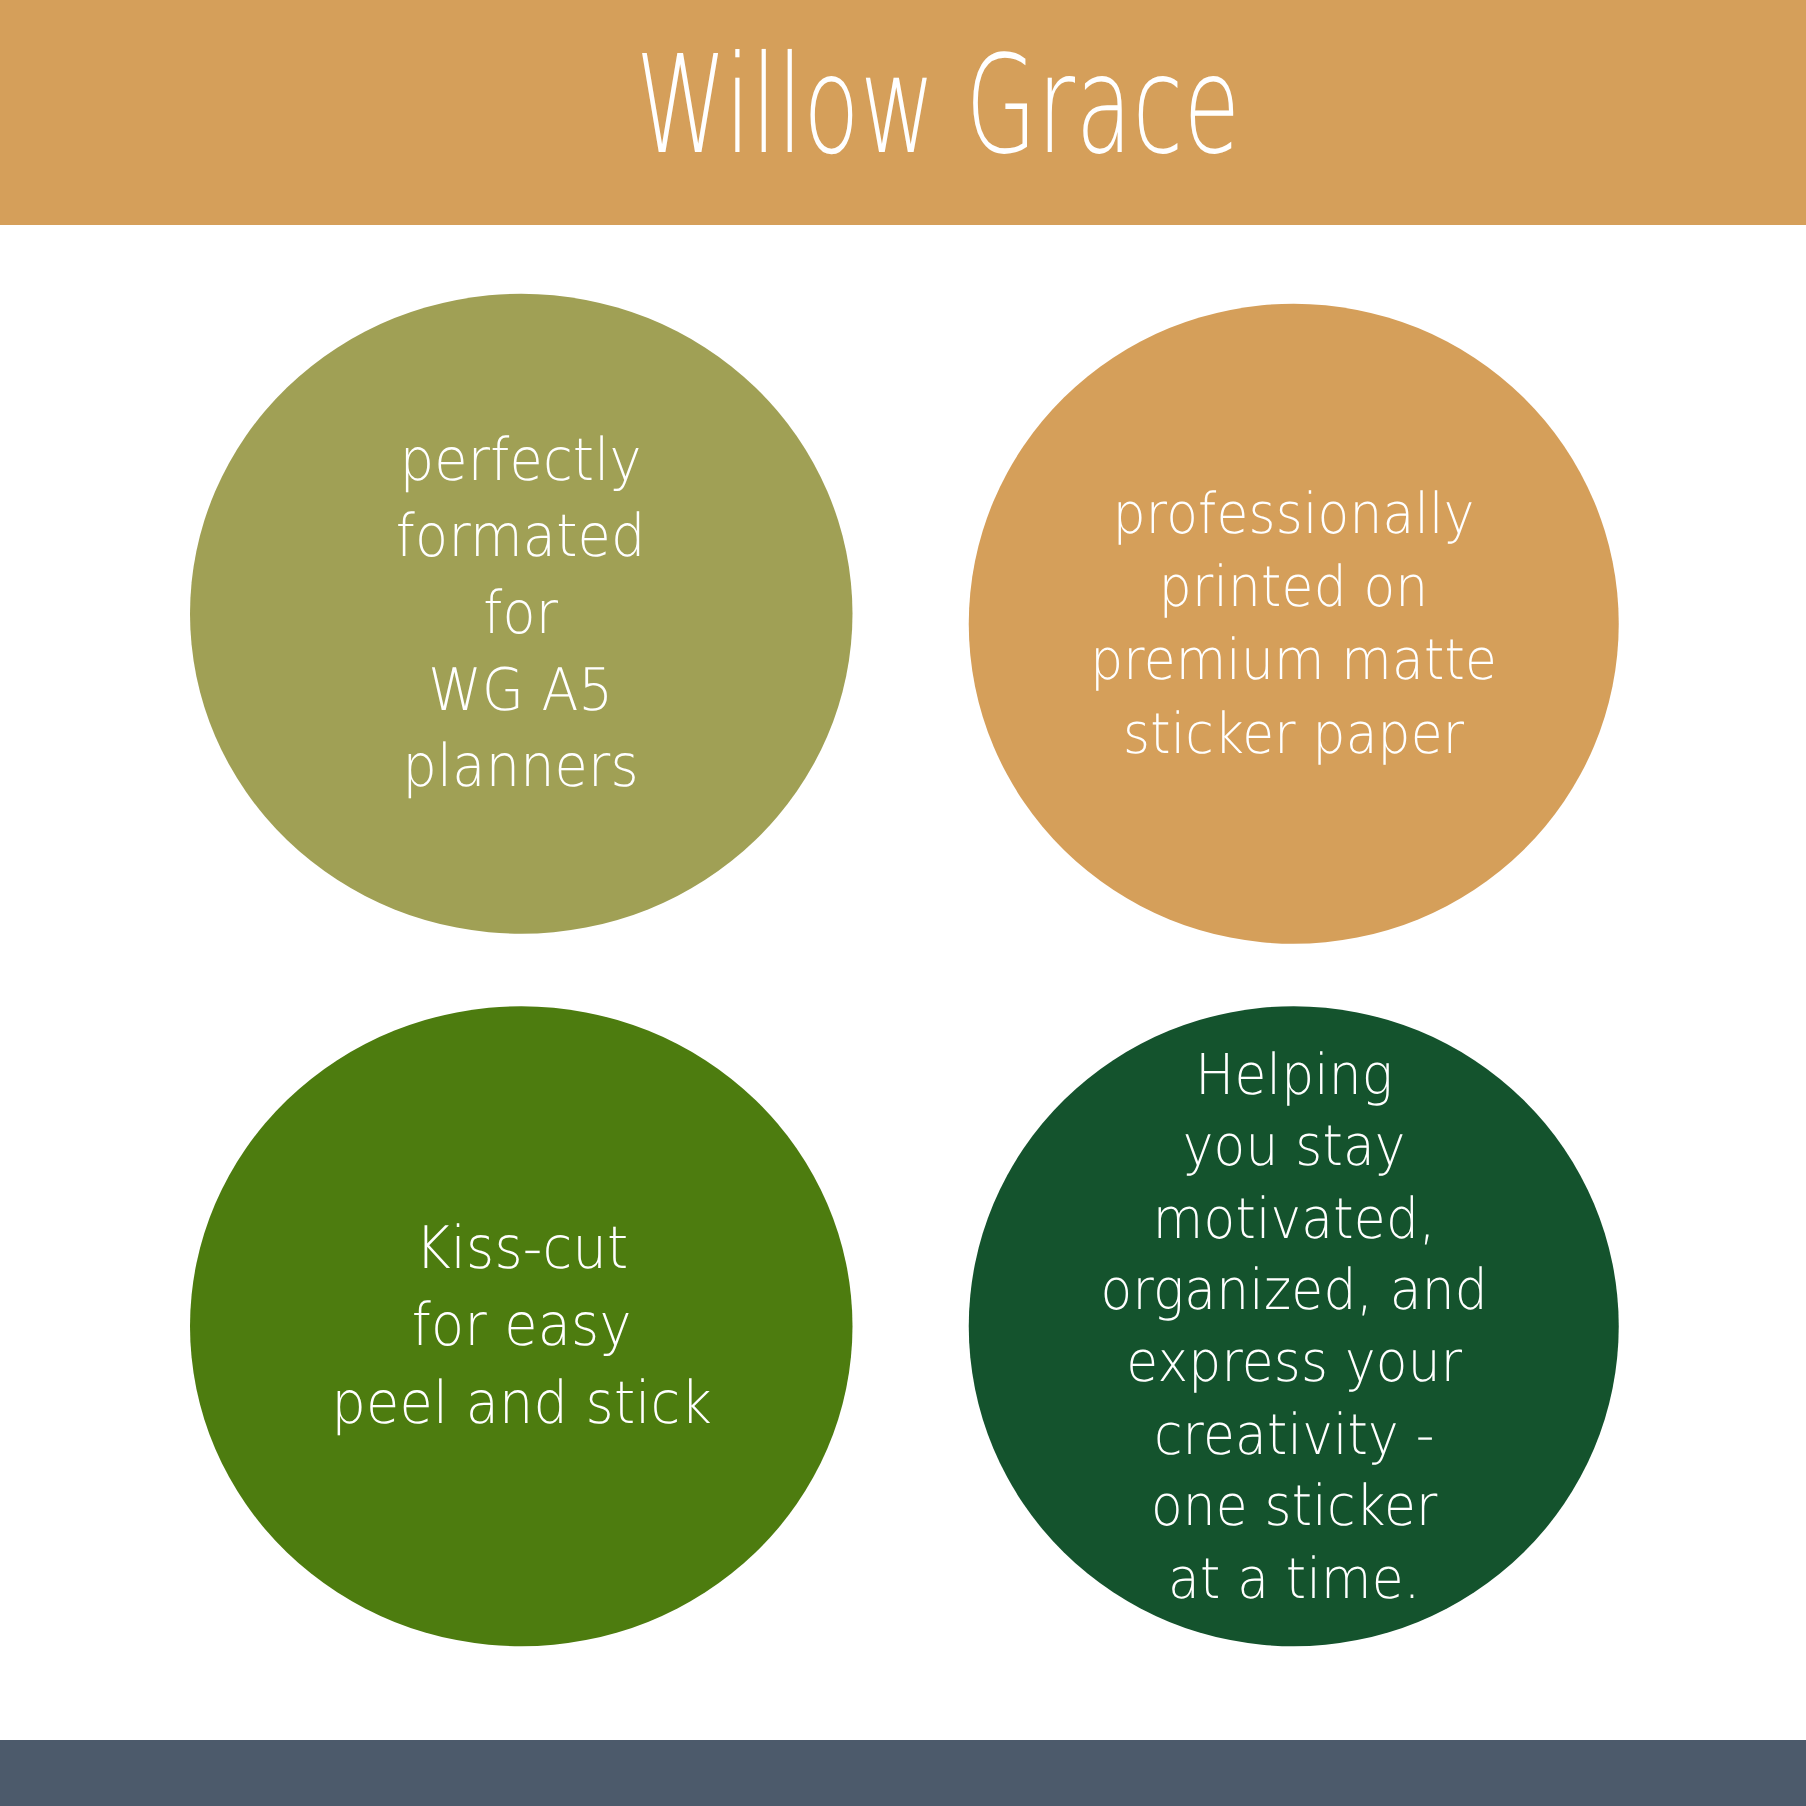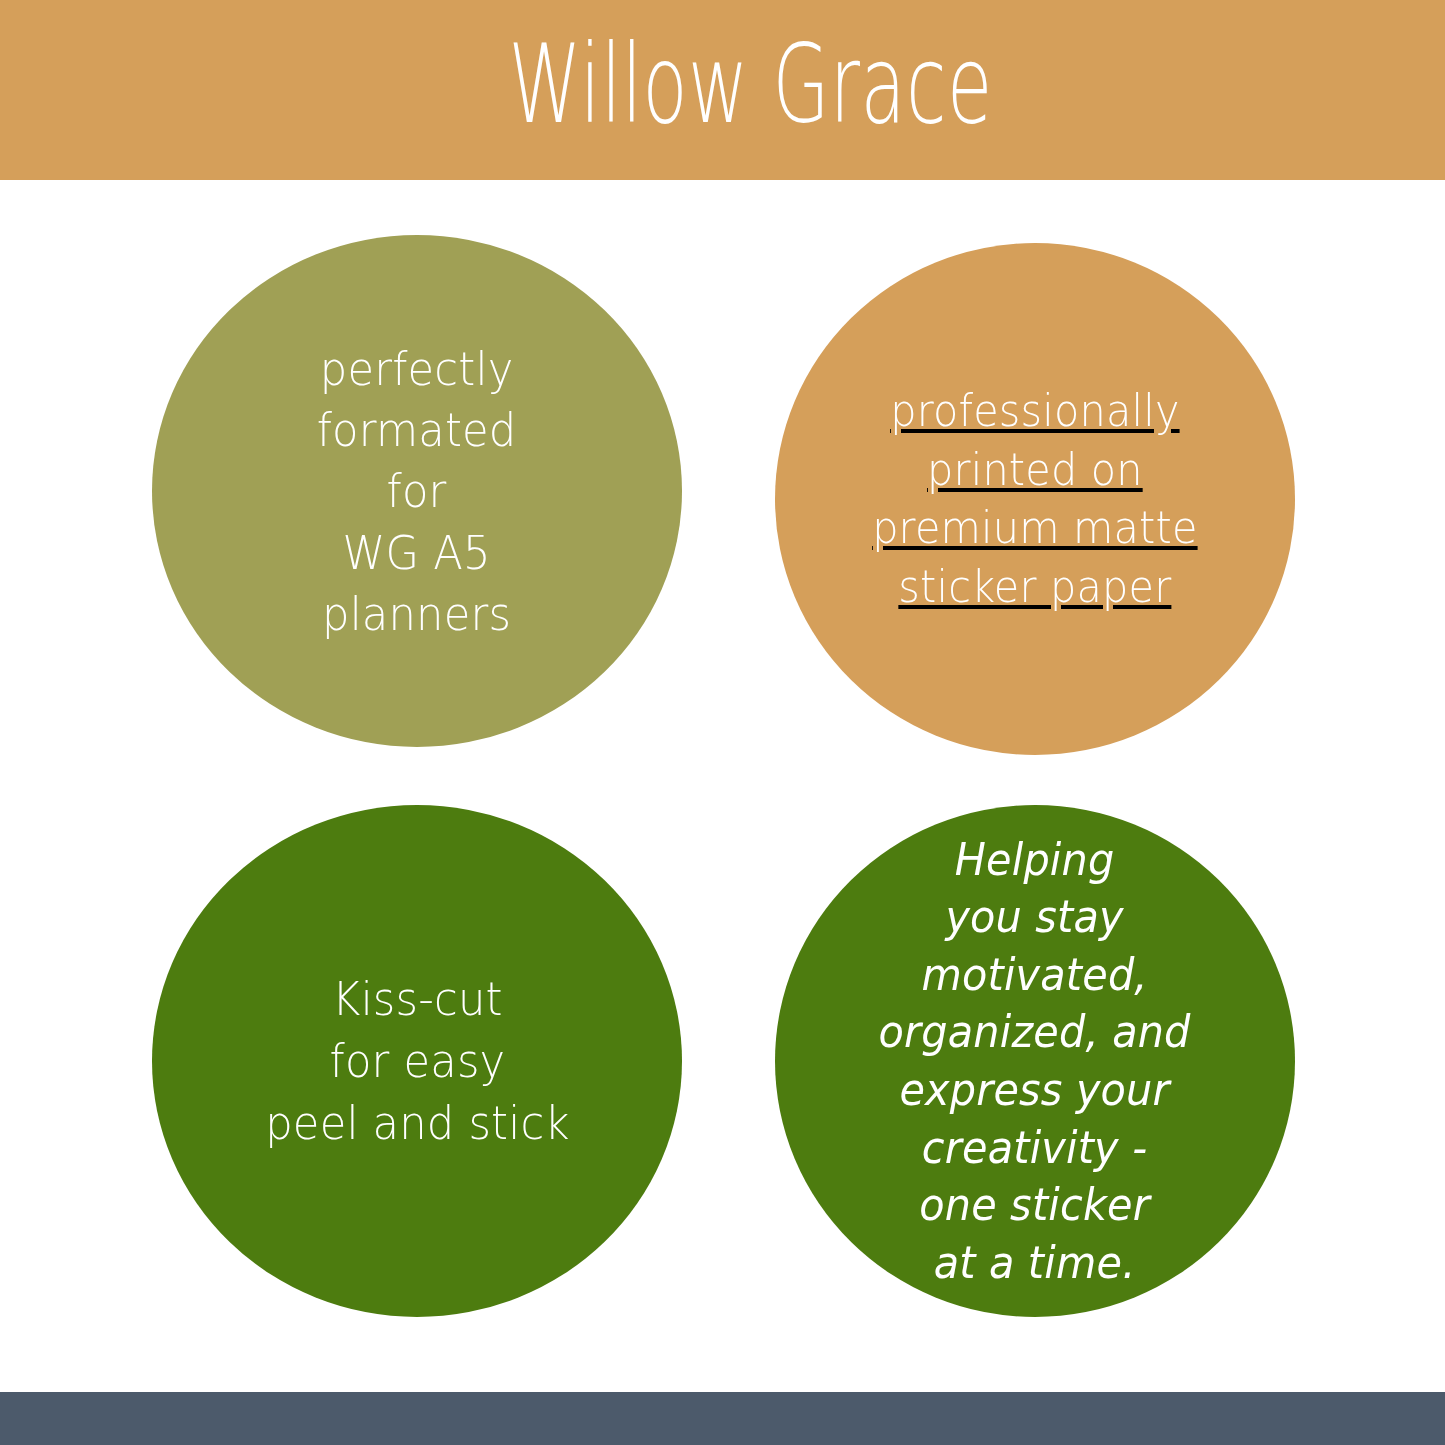--- a/index.html
+++ b/index.html
@@ -147,34 +147,34 @@
   <div class="circle-grid">
 
     <div class="feature-circle" id="circle-planners" style="background:#A0A055;">
       <div class="circle-text">perfectly
 formated
 for
 WG A5
 planners</div>
     </div>
 
-    <div class="feature-circle" id="circle-printing" style="background:#D59F5A;text-decoration:underline;">
+    <div class="feature-circle" id="circle-printing" style="background:#D59F5A;">
       <div class="circle-text">professionally
 printed on
 premium matte
 sticker paper</div>
     </div>
 
     <div class="feature-circle" id="circle-kisscut" style="background:#4d7c0f;">
       <div class="circle-text">Kiss-cut
 for easy
 peel and stick</div>
     </div>
 
-    <div class="feature-circle" id="circle-motivation" style="background:#4d7c0f;font-style:italic;">
+    <div class="feature-circle" id="circle-motivation" style="background:#14532d;">
       <div class="circle-text">Helping
 you stay
 motivated,
 organized, and
 express your
 creativity -
 one sticker
 at a time.</div>
     </div>
 

